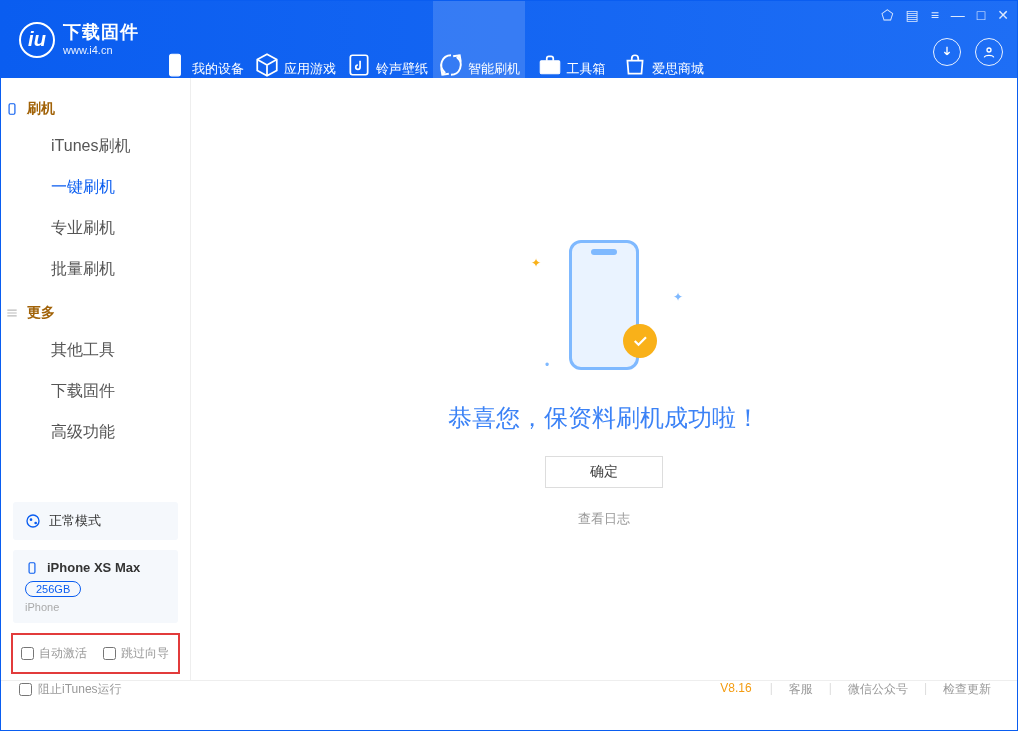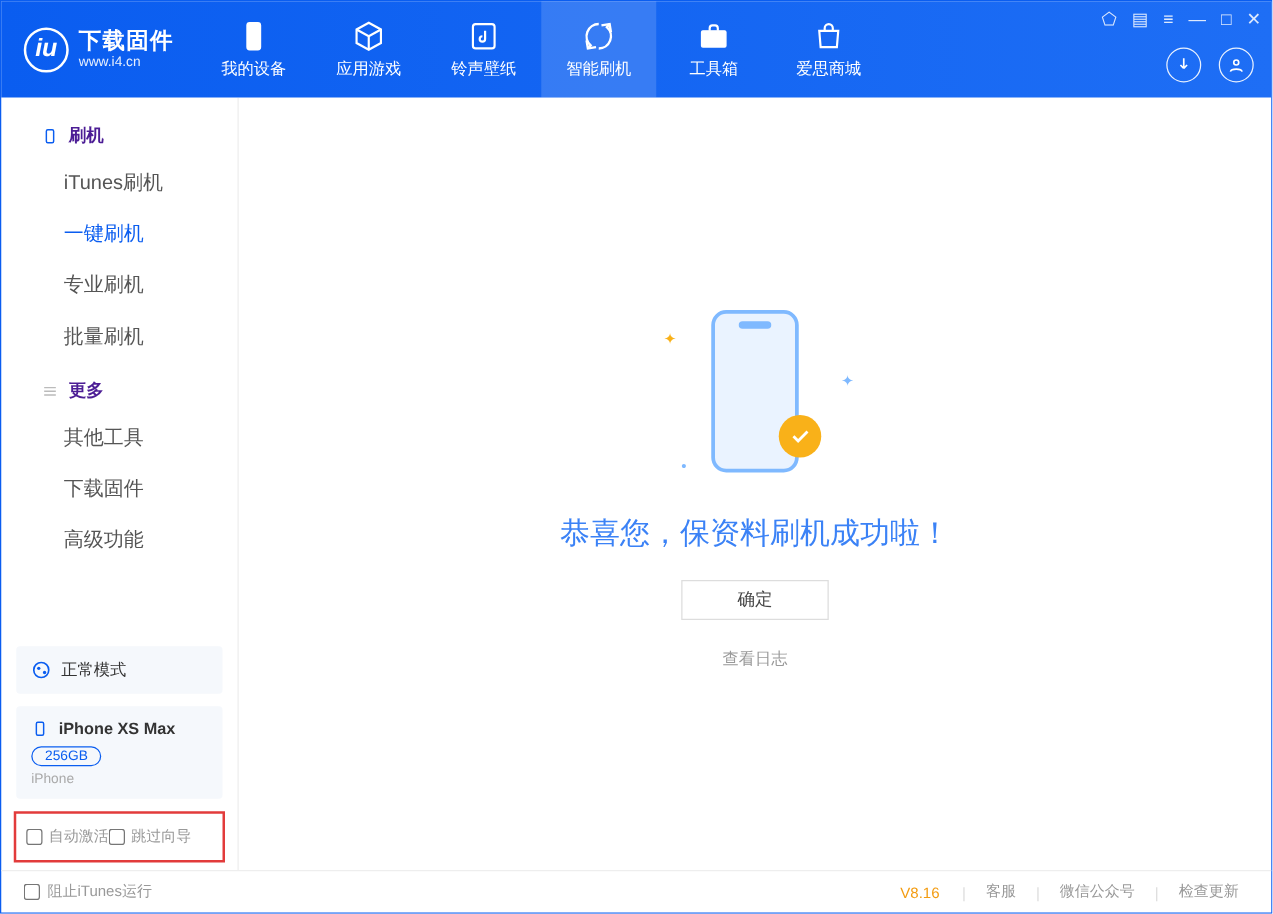--- a/index.html
+++ b/index.html
@@ -5,59 +5,59 @@
 *{margin:0;padding:0;box-sizing:border-box;font-family:"Microsoft YaHei",Arial,sans-serif}
 body{background:#fff;display:flex;justify-content:center;align-items:flex-start;padding:0}
 .window{width:1018px;height:731px;border:1px solid #0a5df0;display:flex;flex-direction:column;background:#fff}
 .titlebar{height:77px;background:linear-gradient(to right,#0a5df0,#1e6ef5);display:flex;align-items:stretch;color:#fff;position:relative}
 .logo-section{display:flex;align-items:center;padding:0 18px;gap:8px}
 .logo-badge{width:36px;height:36px;border:2px solid #fff;border-radius:50%;display:flex;align-items:center;justify-content:center;font-weight:bold;font-size:20px;font-style:italic}
 .logo-text{display:flex;flex-direction:column;line-height:1.2}
 .logo-text .main{font-size:18px;font-weight:bold;letter-spacing:1px}
 .logo-text .sub{font-size:11px;opacity:.9}
 .tabs{display:flex;align-items:stretch}
-.tab{width:92px;display:flex;flex-direction:column;align-items:center;justify-content:center;gap:4px;font-size:13px;cursor:pointer}
+.tab{width:92px;display:flex;flex-direction:row;align-items:flex-end;justify-content:center;gap:4px;font-size:13px;cursor:pointer}
 .tab.active{background:rgba(255,255,255,.15)}
 .tab .ticon{width:26px;height:26px;display:flex;align-items:center;justify-content:center}
 .tab svg{width:26px;height:26px;fill:#fff;stroke:#fff}
 .win-controls{position:absolute;top:6px;right:8px;display:flex;gap:12px;font-size:14px}
 .win-controls span{cursor:pointer;opacity:.85}
 .win-actions{position:absolute;right:14px;bottom:12px;display:flex;gap:14px}
 .circ-btn{width:28px;height:28px;border:1.5px solid rgba(255,255,255,.9);border-radius:50%;display:flex;align-items:center;justify-content:center;cursor:pointer}
 .circ-btn svg{width:16px;height:16px;fill:none;stroke:#fff;stroke-width:2}
 .body{flex:1;display:flex;overflow:hidden}
 .sidebar{width:190px;border-right:1px solid #eee;display:flex;flex-direction:column;padding-top:14px}
 .side-group{padding:0 0 6px}
-.side-head{display:flex;align-items:center;gap:8px;padding:8px 32px;color:#4c1d95;font-size:14px;font-weight:bold}
+.side-head{display:flex;align-items:center;gap:8px;padding:8px 4px;color:#a16207;font-size:14px;font-weight:bold}
 .side-head .sh-icon{width:14px;height:14px}
 .side-item{padding:10px 0 10px 50px;font-size:16px;color:#555;cursor:pointer}
 .side-item.active{color:#0a5df0}
 .side-spacer{flex:1}
 .device-card{margin:0 12px 10px;background:#f5f8fc;border-radius:3px;padding:10px 12px;font-size:13px;color:#333}
 .device-card.mode{display:flex;align-items:center;gap:8px;color:#333}
 .device-card .dev-name{font-weight:bold;color:#333;margin-bottom:6px;display:flex;align-items:center;gap:8px}
 .badge-cap{display:inline-block;border:1px solid #0a5df0;color:#0a5df0;border-radius:10px;padding:1px 10px;font-size:11px;margin-bottom:4px}
 .dev-sub{font-size:11px;color:#aaa}
-.cb-row{border:2px solid #e23b3b;margin:0 10px 6px;padding:10px 8px;display:flex;align-items:center;font-size:12px;color:#999}
+.cb-row{border:2px solid #e23b3b;margin:0 10px 6px;padding:10px 8px;display:flex;gap:16px;align-items:center;font-size:12px;color:#999}
 .cb-row label{display:flex;align-items:center;gap:5px;cursor:pointer}
 .cb-row input{width:13px;height:13px}
 .main{flex:1;display:flex;flex-direction:column;align-items:center;justify-content:center;gap:22px;position:relative}
 .illus{position:relative;width:170px;height:150px;display:flex;align-items:center;justify-content:center}
 .phone{width:70px;height:130px;border:3px solid #7fb9ff;border-radius:12px;background:#eaf3ff;position:relative}
 .phone::before{content:"";position:absolute;top:6px;left:50%;transform:translateX(-50%);width:26px;height:6px;background:#7fb9ff;border-radius:3px}
 .check{position:absolute;right:32px;bottom:22px;width:34px;height:34px;background:#f9b119;border-radius:50%;display:flex;align-items:center;justify-content:center}
 .check svg{width:18px;height:18px;stroke:#fff;stroke-width:3;fill:none}
 .spark{position:absolute;font-size:12px;color:#f9b119}
 .spark.s1{top:26px;left:12px}
 .spark.s2{top:60px;right:6px;color:#7fb9ff}
 .spark.s3{bottom:8px;left:26px;color:#7fb9ff}
 .succ-text{font-size:24px;color:#3b82f6;font-weight:500}
 .ok-btn{border:1px solid #ddd;background:#fff;padding:6px 44px;font-size:14px;color:#444;cursor:pointer}
 .log-link{font-size:13px;color:#999;cursor:pointer}
-.footer{height:34px;border-top:1px solid #eee;display:flex;align-items:center;padding:0 18px;font-size:12px;color:#999;gap:8px}
+.footer{height:50px;border-top:1px solid #eee;display:flex;align-items:flex-start;padding:0 18px;font-size:12px;color:#999;gap:8px}
 .footer .f-left{display:flex;align-items:center;gap:6px}
 .footer .f-spacer{flex:1}
 .footer .ver{color:#f39c12;margin-right:10px}
 .footer .f-link{color:#999;cursor:pointer;padding:0 8px}
 .footer .sep{color:#ddd}
 .ico-mode{width:16px;height:16px}
 </style>
 </head>
 <body>
 

